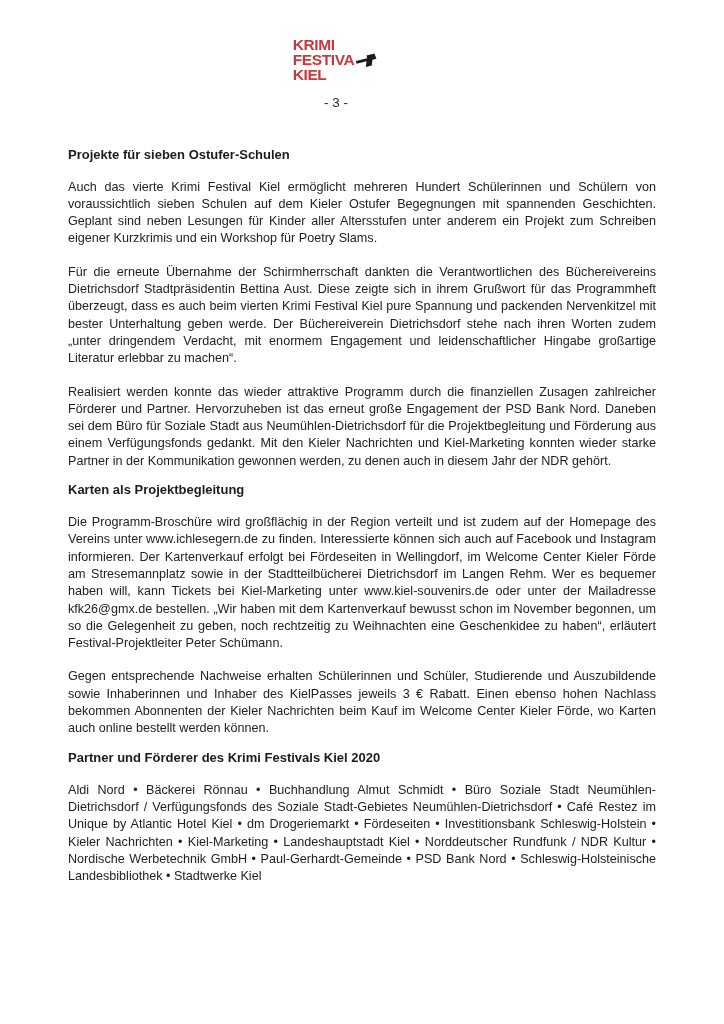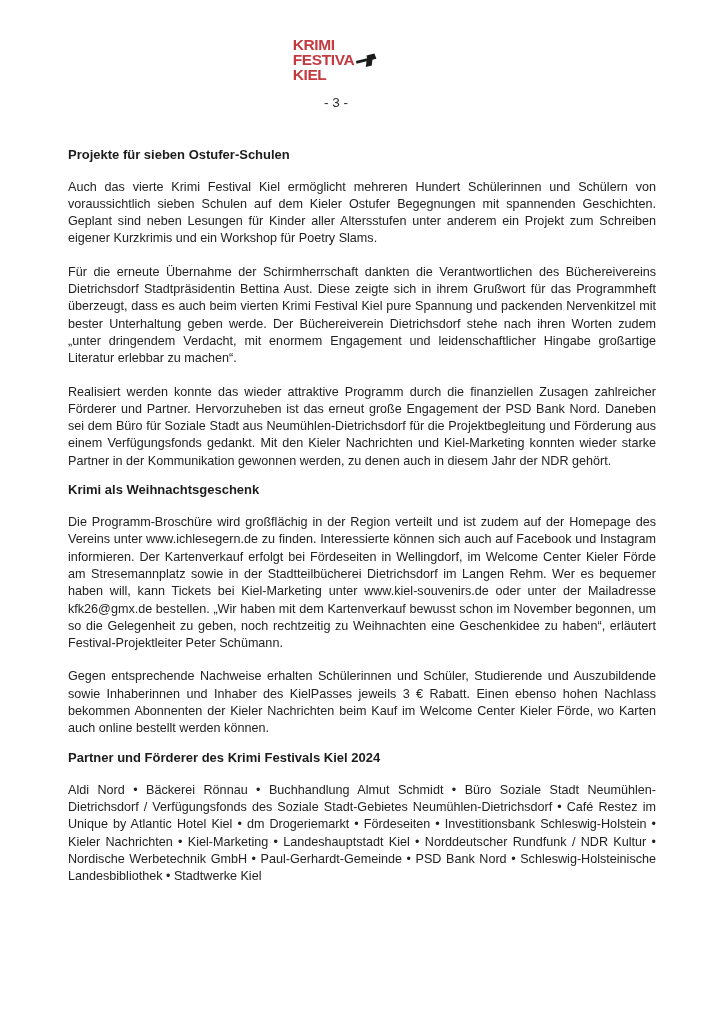--- a/index.html
+++ b/index.html
@@ -89,22 +89,22 @@
     <div class="page-number">- 3 -</div>
   </div>
 
   <div class="content">
 
     <h2>Projekte für sieben Ostufer-Schulen</h2>
     <p>Auch das vierte Krimi Festival Kiel ermöglicht mehreren Hundert Schülerinnen und Schülern von voraussichtlich sieben Schulen auf dem Kieler Ostufer Begegnungen mit spannenden Geschichten. Geplant sind neben Lesungen für Kinder aller Altersstufen unter anderem ein Projekt zum Schreiben eigener Kurzkrimis und ein Workshop für Poetry Slams.</p>
     <p>Für die erneute Übernahme der Schirmherrschaft dankten die Verantwortlichen des Bü­chereivereins Dietrichsdorf Stadtpräsidentin Bettina Aust. Diese zeigte sich in ihrem Gruß­wort für das Programmheft überzeugt, dass es auch beim vierten Krimi Festival Kiel pure Spannung und packenden Nervenkitzel mit bester Unterhaltung geben werde. Der Bücherei­verein Dietrichsdorf stehe nach ihren Worten zudem „unter dringendem Verdacht, mit enor­mem Engagement und leidenschaftlicher Hingabe großartige Literatur erlebbar zu machen“.</p>
     <p>Realisiert werden konnte das wieder attraktive Programm durch die finanziellen Zusagen zahlreicher Förderer und Partner. Hervorzuheben ist das erneut große Engagement der PSD Bank Nord. Daneben sei dem Büro für Soziale Stadt aus Neumühlen-Dietrichsdorf für die Projektbegleitung und Förderung aus einem Verfügungsfonds gedankt. Mit den Kieler Nach­richten und Kiel-Marketing konnten wieder starke Partner in der Kommunikation gewonnen werden, zu denen auch in diesem Jahr der NDR gehört.</p>
 
-    <h2>Krimi als Weihnachtsgeschenk</h2>
+    <h2>Karten als Projektbegleitung</h2>
     <p>Die Programm-Broschüre wird großflächig in der Region verteilt und ist zudem auf der Homepage des Vereins unter www.ichlesegern.de zu finden. Interessierte können sich auch auf Facebook und Instagram informieren. Der Kartenverkauf erfolgt bei Fördeseiten in Wellingdorf, im Welcome Center Kieler Förde am Stresemannplatz sowie in der Stadtteilbü­cherei Dietrichsdorf im Langen Rehm. Wer es bequemer haben will, kann Tickets bei Kiel-Marketing unter www.kiel-souvenirs.de oder unter der Mailadresse kfk26@gmx.de bestellen. „Wir haben mit dem Kartenverkauf bewusst schon im November begonnen, um so die Gele­genheit zu geben, noch rechtzeitig zu Weihnachten eine Geschenkidee zu haben“, erläutert Festival-Projektleiter Peter Schümann.</p>
     <p>Gegen entsprechende Nachweise erhalten Schülerinnen und Schüler, Studierende und Aus­zubildende sowie Inhaberinnen und Inhaber des KielPasses jeweils 3 € Rabatt. Einen eben­so hohen Nachlass bekommen Abonnenten der Kieler Nachrichten beim Kauf im Welcome Center Kieler Förde, wo Karten auch online bestellt werden können.</p>
 
-    <h2>Partner und Förderer des Krimi Festivals Kiel 2024</h2>
+    <h2>Partner und Förderer des Krimi Festivals Kiel 2020</h2>
     <p>Aldi Nord • Bäckerei Rönnau • Buchhandlung Almut Schmidt • Büro Soziale Stadt Neumüh­len-Dietrichsdorf / Verfügungsfonds des Soziale Stadt-Gebietes Neumühlen-Dietrichsdorf • Café Restez im Unique by Atlantic Hotel Kiel • dm Drogeriemarkt • Fördeseiten • Investiti­onsbank Schleswig-Holstein • Kieler Nachrichten • Kiel-Marketing • Landeshauptstadt Kiel • Norddeutscher Rundfunk / NDR Kultur • Nordische Werbetechnik GmbH • Paul-Gerhardt-Gemeinde • PSD Bank Nord • Schleswig-Holsteinische Landesbibliothek • Stadtwerke Kiel</p>
 
   </div>
 
 </div>
 
 </body></html>

